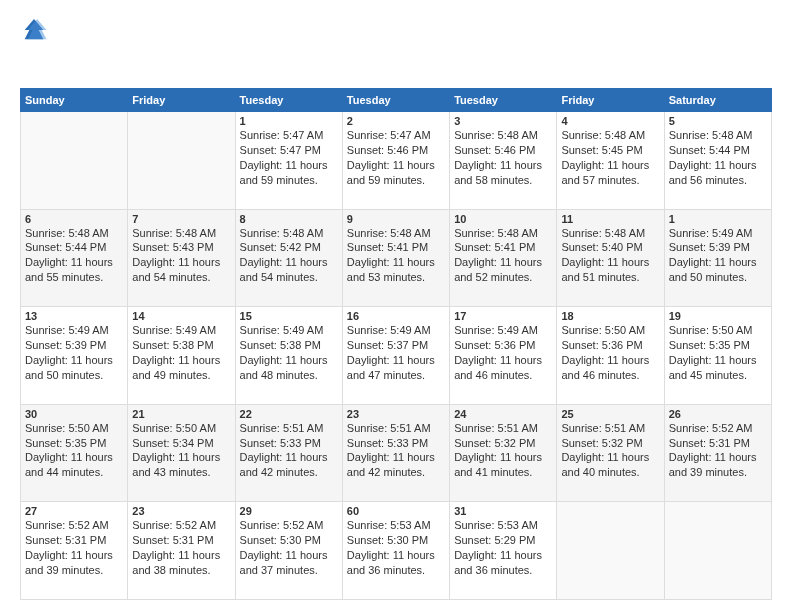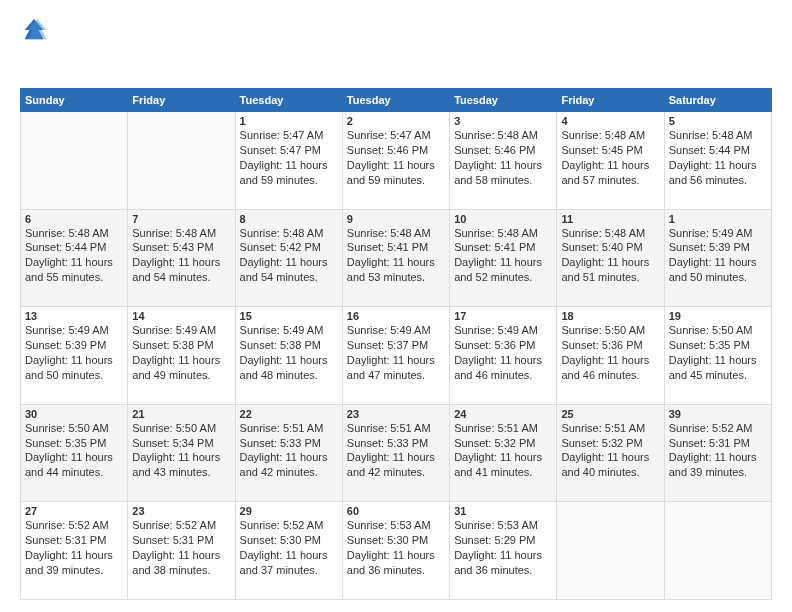--- a/index.html
+++ b/index.html
@@ -323,21 +323,21 @@
 and 41 minutes.</div>
           </td>
           <td>
             <span class="day-number">25</span>
             <div class="day-info" style="white-space: pre-line;">Sunrise: 5:51 AM
 Sunset: 5:32 PM
 Daylight: 11 hours
 and 40 minutes.</div>
           </td>
           <td>
-            <span class="day-number">39</span>
+            <span class="day-number">26</span>
             <div class="day-info" style="white-space: pre-line;">Sunrise: 5:52 AM
 Sunset: 5:31 PM
 Daylight: 11 hours
 and 39 minutes.</div>
           </td>
         </tr>
         <tr class="row-odd">
           <td>
             <span class="day-number">27</span>
             <div class="day-info" style="white-space: pre-line;">Sunrise: 5:52 AM

